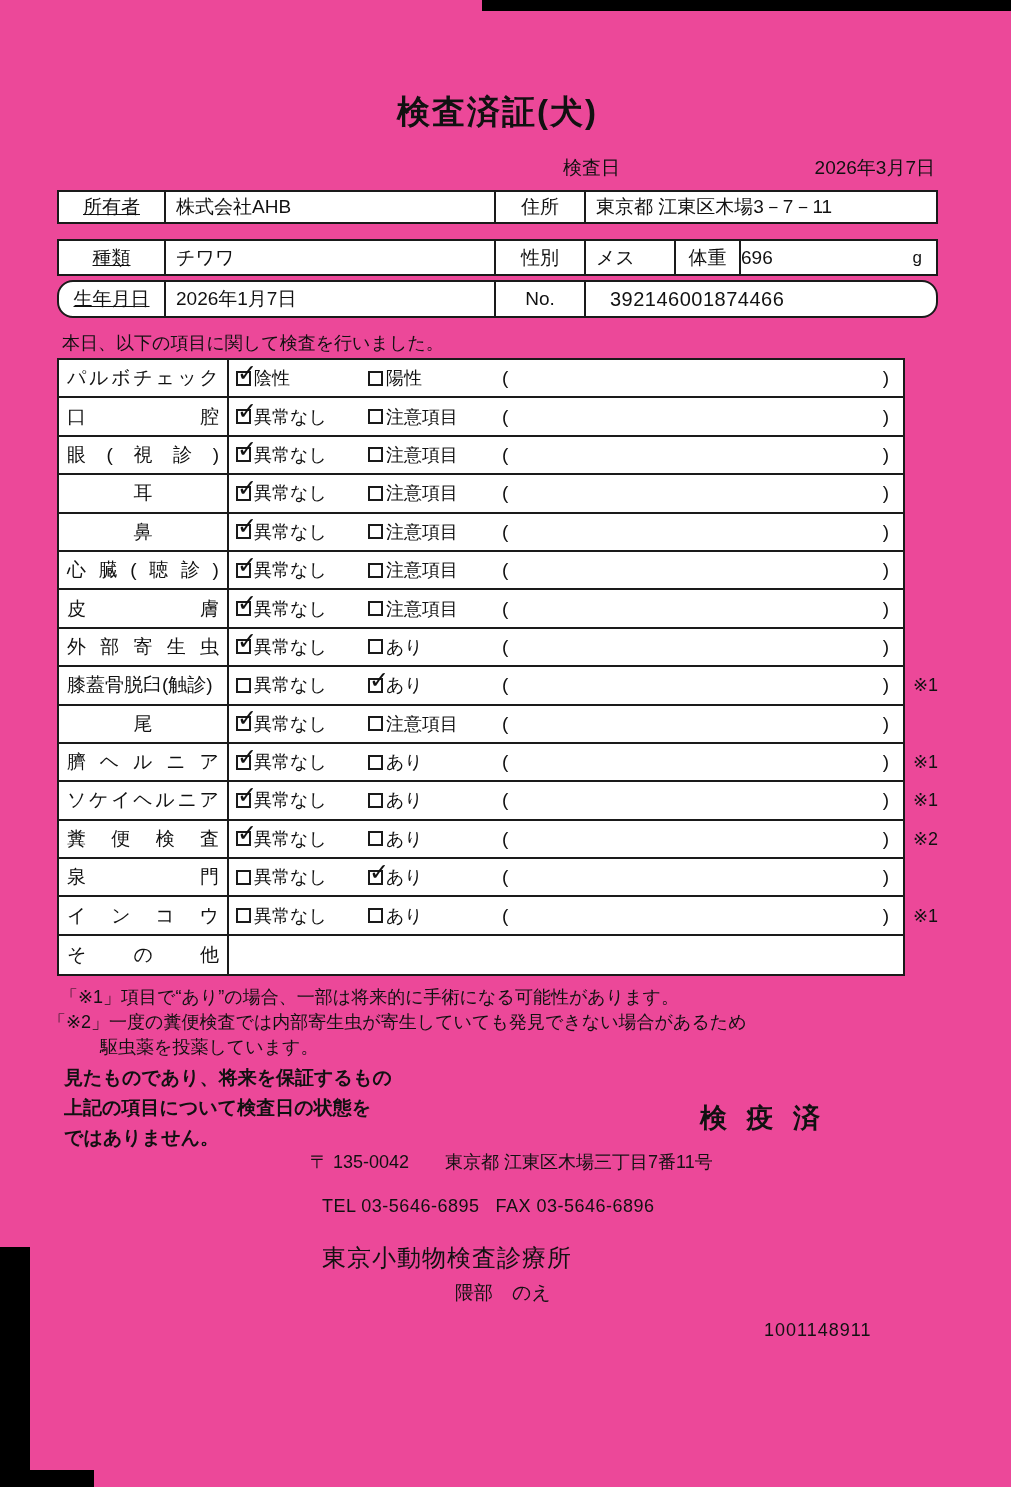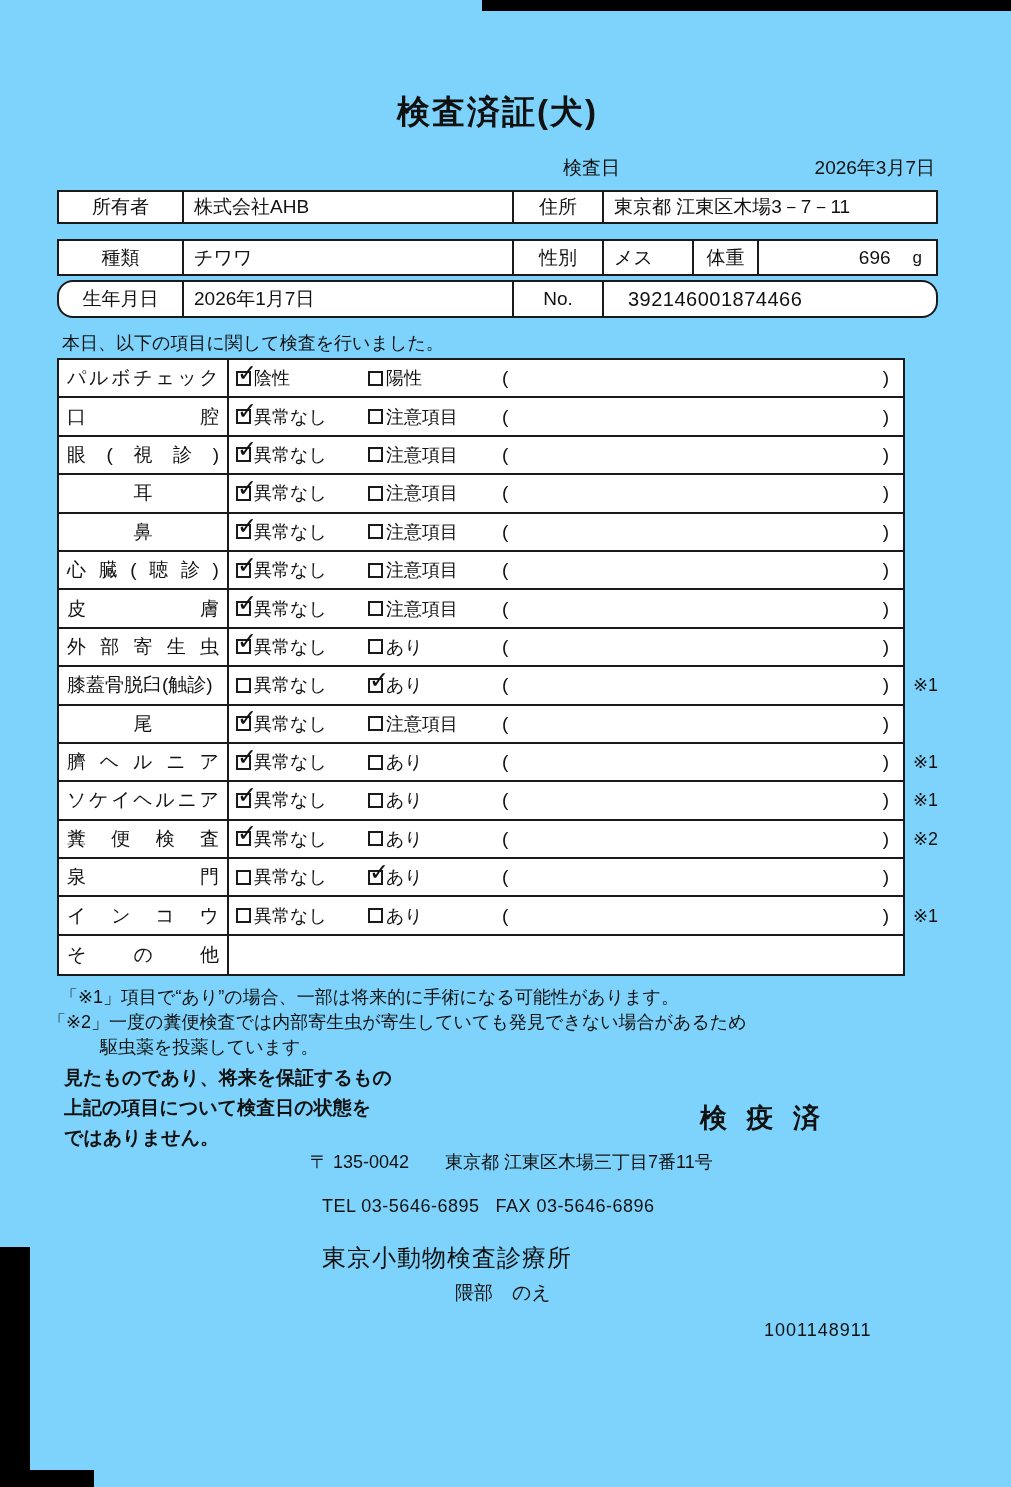--- a/index.html
+++ b/index.html
@@ -1,19 +1,19 @@
 <!DOCTYPE html>
 <html><head>
 <meta charset="utf-8">
 <style>
   * { margin:0; padding:0; box-sizing:border-box; }
   :root { --ink:#1a1a1a; }
   body { background:#ffffff; }
   .page {
-    position:relative; width:1011px; height:1487px; background:#7dd3fc;
+    position:relative; width:1011px; height:1487px; background:#ec4899;
     font-family:"Liberation Sans","DejaVu Sans",sans-serif; color:#111;
     overflow:hidden;
   }
   .artifact { position:absolute; background:#000; }
   .artifact-top  { left:482px; top:0; width:529px; height:11px; }
   .artifact-bl   { left:0; top:1247px; width:30px; height:240px; }
   .artifact-foot { left:0; top:1470px; width:94px; height:17px; }
 
   .title {
     position:absolute; top:90px; left:57px; width:881px; text-align:center;
@@ -25,23 +25,23 @@
   }
 
   .tbl { position:absolute; left:57px; width:881px; display:flex; border:2px solid var(--ink); background:#fff; }
   .owner-tbl { top:190px; height:34px; }
   .pet-tbl1  { top:239px; height:37px; }
   .pet-tbl2  { top:280px; height:38px;border-radius:16px; }
   .cell { display:flex; align-items:center; border-right:2px solid var(--ink); font-size:19px; overflow:hidden; }
   .cell:last-child { border-right:none; }
   .lbl { justify-content:center; }
   .val { padding-left:10px; }
-  .w107 { width:125px; } .w330 { width:330px;text-align:right; } .w90 { width:90px; } .w65 { width:65px; }
+  .w107 { width:107px;text-decoration:underline; } .w330 { width:330px;text-align:right; } .w90 { width:90px; } .w65 { width:65px; }
   .grow { flex:1; }
-  .weight-cell { justify-content:flex-end; padding-right:14px; gap:22px;border-radius:7px; }
+  .weight-cell { justify-content:space-between; padding-right:14px; gap:22px;border-radius:7px; }
   .unit { font-size:17px; }
   .num { font-size:20px; letter-spacing:0.5px;margin-left:14px; }
 
   .intro { position:absolute; top:331px; left:62px; font-size:18px; }
 
   .exam-table { position:absolute; top:358px; left:57px; width:848px; border:2px solid var(--ink); background:#fff; }
   .exam-row { position:relative; display:flex; height:38.4px; border-bottom:2px solid var(--ink); }
   .exam-row:last-child { border-bottom:none; }
   .exam-label {
     width:170px; border-right:2px solid var(--ink);

